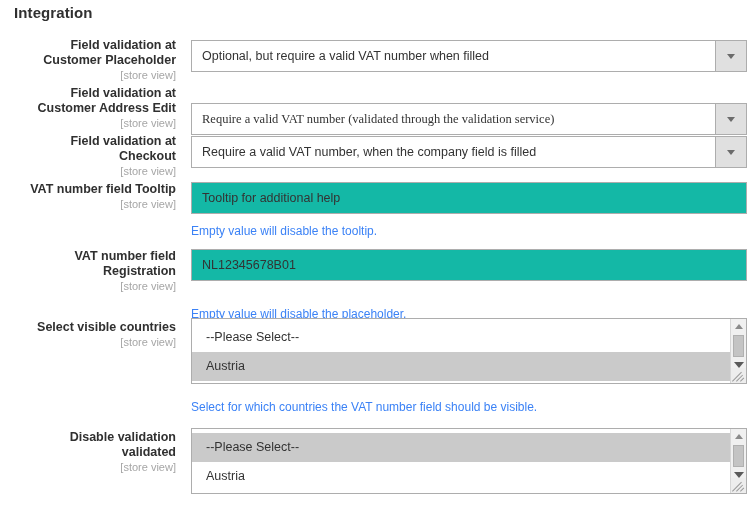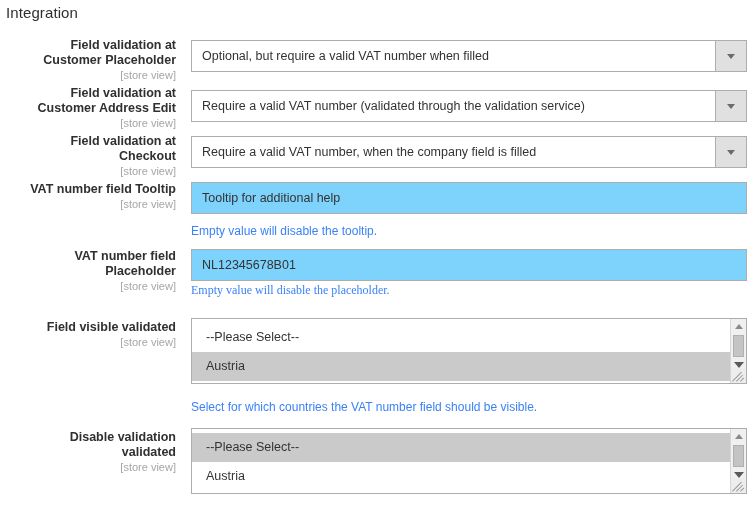--- a/index.html
+++ b/index.html
@@ -7,23 +7,23 @@
     margin: 0; padding: 0;
     width: 754px; height: 527px;
     background: #ffffff;
     font-family: "Liberation Sans", sans-serif;
     overflow: hidden;
   }
   .page { position: relative; width: 754px; height: 527px; background:#fff; }
 
   .section-title {
     position: absolute;
-    left: 6px; top: 4px;
+    left: 14px; top: 4px;
     font-size: 15px;
-    font-weight: normal;
+    font-weight: bold;
     color: #303030;
     letter-spacing: 0.1px;
   }
 
   
   .row { position: absolute; left: 0; width: 754px; }
 
   .label-col {
     position: absolute;
     left: 0; width: 176px;
@@ -69,21 +69,21 @@
     width: 0; height: 0;
     border-left: 4px solid transparent;
     border-right: 4px solid transparent;
     border-top: 5px solid #6b6b6b;
   }
 
   
   .txt {
     width: 556px; height: 32px;
     border: 1px solid #adadad;
-    background: #7dd3fc;
+    background: #14b8a6;
     display: flex; align-items: center;
   }
   .txt .txt-val {
     padding-left: 10px;
     font-size: 12.5px;
     color: #333333;
   }
 
   
   .note {
@@ -187,21 +187,21 @@
       </div>
     </div>
   </div>
 
   <div class="row" style="top:86px;">
     <div class="label-col" style="top:0px;">
       <span>Field validation at</span><br>
       <span>Customer Address Edit</span>
       <span class="scope">[store view]</span>
     </div>
-    <div class="ctrl-col" style="top:4px;">
+    <div class="ctrl-col" style="top:17px;font-family:Liberation Serif, serif;">
       <div class="sel">
         <span class="sel-text">Require a valid VAT number (validated through the validation service)</span>
         <span class="sel-btn">
             <i class="caret"></i>
           </span>
       </div>
     </div>
   </div>
 
   <div class="row" style="top:134px;">
@@ -229,34 +229,34 @@
       <div class="txt">
         <span class="txt-val">Tooltip for additional help</span>
       </div>
       <div class="note" style="margin-top:10px;">Empty value will disable the tooltip.</div>
     </div>
   </div>
 
   <div class="row" style="top:249px;">
     <div class="label-col" style="top:0px;">
       <span>VAT number field</span><br>
-      <span>Placeholder</span>
+      <span>Registration</span>
       <span class="scope">[store view]</span>
     </div>
     <div class="ctrl-col" style="top:0px;">
       <div class="txt">
         <span class="txt-val">NL12345678B01</span>
       </div>
-      <div class="note" style="margin-top:2px;font-family:Liberation Serif, serif;">Empty value will disable the placeholder.</div>
+      <div class="note" style="margin-top:26px;">Empty value will disable the placeholder.</div>
     </div>
   </div>
 
   <div class="row" style="top:318px;">
     <div class="label-col" style="top:2px;">
-      <span>Field visible validated</span>
+      <span>Select visible countries</span>
       <span class="scope">[store view]</span>
     </div>
     <div class="ctrl-col" style="top:0px;">
       <div class="msel" style="height:66px;">
         <div class="msel-inner">
           <div class="msel-list" style="padding-top:4px;">
             <div class="opt">--Please Select--</div>
             <div class="opt sel-opt">Austria</div>
           </div>
         </div>

